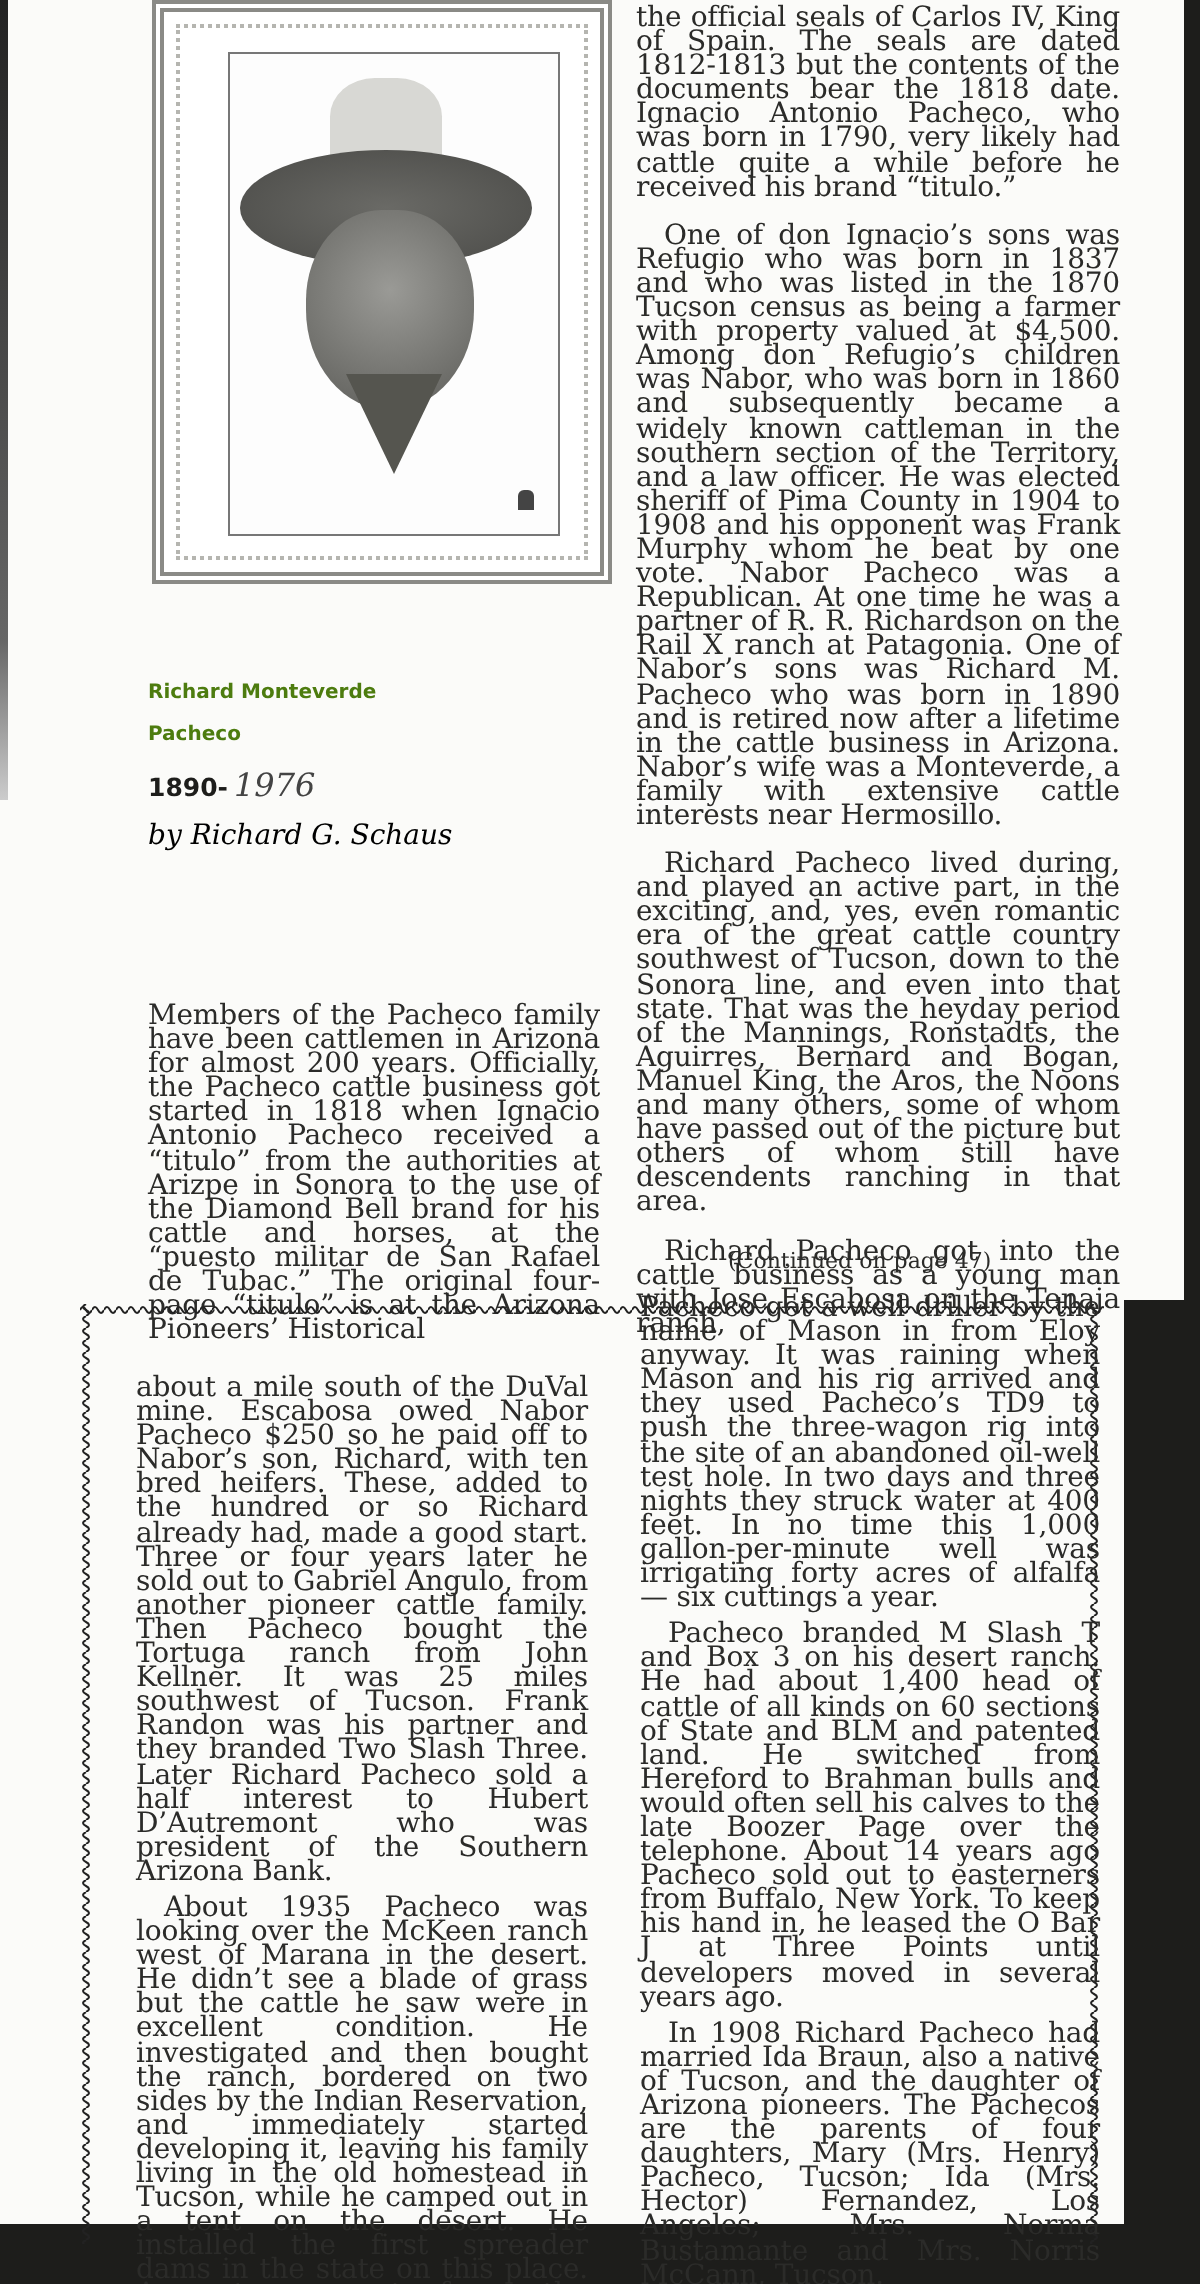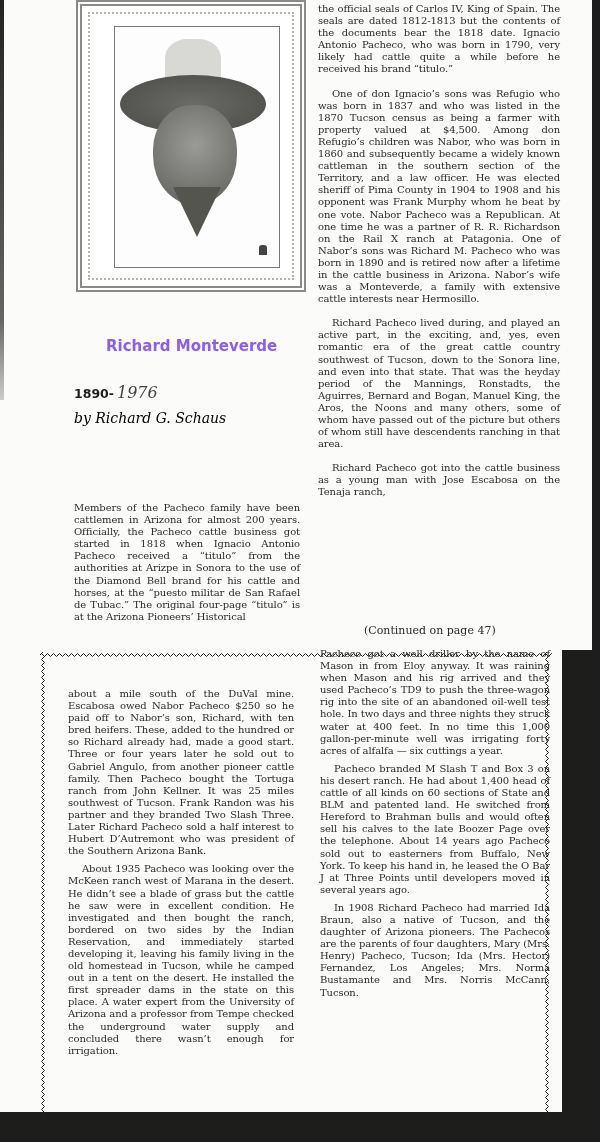--- a/index.html
+++ b/index.html
@@ -25,26 +25,26 @@
   .hat-crown { position:absolute; left:50px; top:12px; width:56px; height:48px;
     border-radius:40% 40% 10% 10%; background:#d8d8d4; }
   .face { position:absolute; left:38px; top:78px; width:84px; height:100px;
     border-radius:45% 45% 50% 50%; background:radial-gradient(circle at 50% 40%, #9a9a96, #5c5c58); }
   .neck { position:absolute; left:58px; top:160px; width:0; height:0;
     border-left:24px solid transparent; border-right:24px solid transparent; border-top:50px solid #55554f; }
   .frame-mark { position:absolute; left:144px; top:218px; width:8px; height:10px; background:#444; border-radius:3px 3px 0 0; }
 
   
   .title { position:absolute; left:74px; top:336px; width:230px;
-    font-family:"DejaVu Sans", "Liberation Sans", sans-serif; font-weight:bold; font-size:15px; line-height:21px; color:#8b5cf6;margin-left:32px; }
+    font-family:"DejaVu Sans", "Liberation Sans", sans-serif; font-weight:bold; font-size:10px; line-height:21px; color:#4d7c0f; }
   .dates { position:absolute; left:74px; top:383px; font-family:"DejaVu Sans", sans-serif; font-weight:bold; font-size:12.5px; color:#1d1d1b; }
   .dates .hand { font-family:"DejaVu Serif", serif; font-style:italic; font-weight:normal; font-size:16px; color:#444; margin-left:3px;text-align:center; }
   .byline { position:absolute; left:74px; top:410px; font-style:italic; font-size:14px; color:#000000; }
 
-  .col { position:absolute; font-size:10px; line-height:12.1px; text-align:justify; color:#2b2b29; letter-spacing:-0.1px; }
+  .col { position:absolute; font-size:14px; line-height:12.1px; text-align:justify; color:#2b2b29; letter-spacing:-0.1px; }
   .col p { margin:0; text-indent:0; }
   .col p + p { margin-top:12px; text-indent:14px; }
   .tight p + p { margin-top:6px; }
 
   .continued { position:absolute; left:364px; top:624px; font-size:11px; color:#2b2b29; }
 
   
   .wavy-box { position:absolute; left:40px; top:652px; width:512px; height:470px; }
   .wavy-box svg { position:absolute; left:0; top:0; }
 </style>
@@ -61,20 +61,21 @@
     <div class="hat-crown"></div>
     <div class="hat-brim"></div>
     <div class="face"></div>
     <div class="neck"></div>
     <div class="frame-mark"></div>
   </div>
 </div>
 
 <div class="title">
   <div>Richard Monteverde</div>
+  <div>Pacheco</div>
 </div>
 <div class="dates">
   <span>1890-</span><span class="hand">1976</span>
 </div>
 <div class="byline">by Richard G. Schaus</div>
 
 <div class="col" style="left:74px; top:488px; width:226px;margin-top:14px;">
   <p>Members of the Pacheco family have been cattlemen in Arizona for almost 200 years. Officially, the Pacheco cattle business got started in 1818 when Ignacio Antonio Pacheco received a “titulo” from the authorities at Arizpe in Sonora to the use of the Diamond Bell brand for his cattle and horses, at the “puesto militar de San Rafael de Tubac.” The original four-page “titulo” is at the Arizona Pioneers’ Historical</p>
 </div>
 

